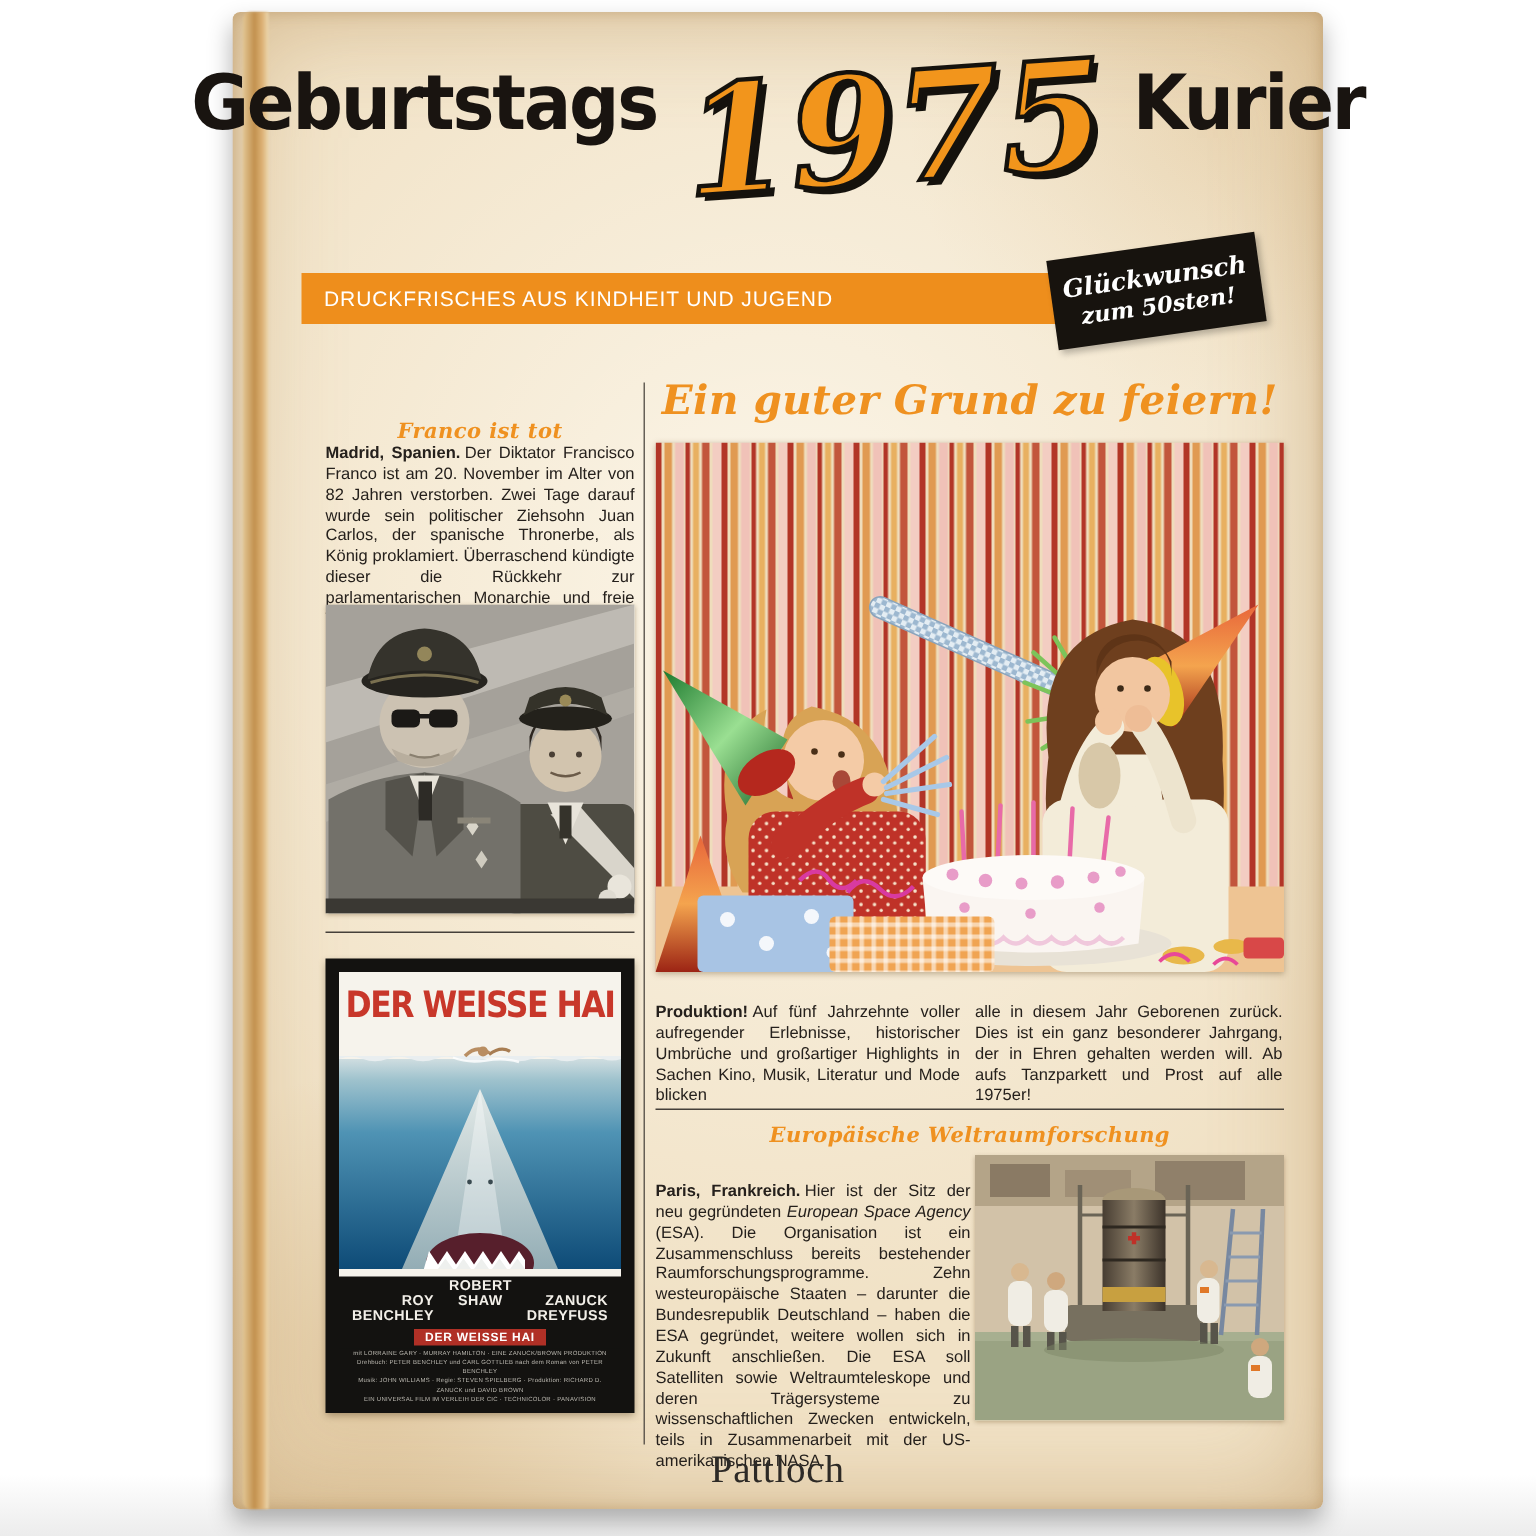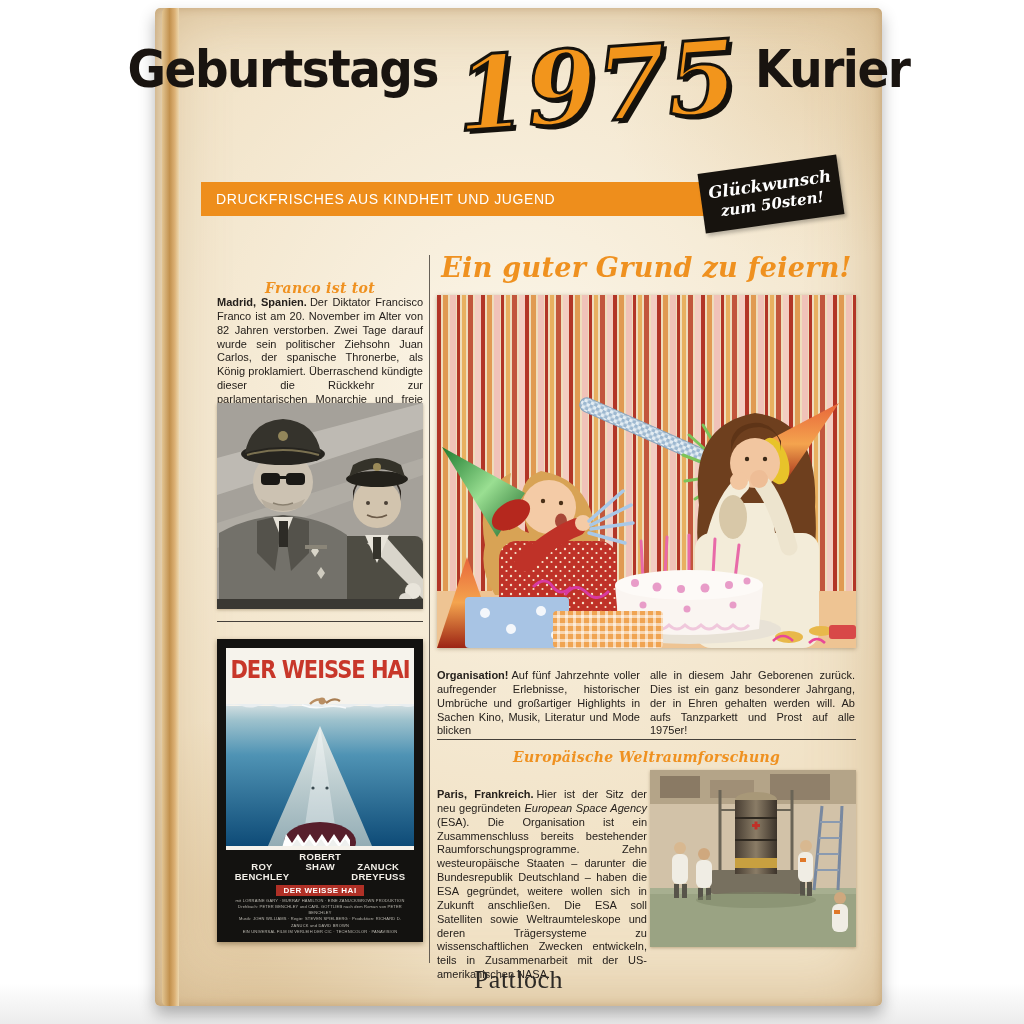--- a/index.html
+++ b/index.html
@@ -59,21 +59,21 @@
   .jaws{position:absolute;left:62px;top:631px;width:206px;height:303px;background:#131210;
     box-sizing:border-box;padding:9px 9px 0 9px;box-shadow:0 2px 5px rgba(60,40,10,.4);}
   .jaws-inner{width:188px;height:246px;background:#f6f3ec;}
   .jaws-title{height:44px;display:flex;align-items:center;justify-content:center;}
   .jaws-title span{font-family:"DejaVu Sans",sans-serif;font-weight:bold;font-size:21px;
     letter-spacing:-1px;color:#c8372a;transform:scaleY(1.15);}
   .jaws-bottom{height:48px;background:#131210;}
   .jaws-names{display:flex;justify-content:center;gap:10px;padding-top:2px;}
   .jaws-names .col{display:flex;flex-direction:column;align-items:center;color:#f2efe8;
     font-weight:bold;font-size:9.5px;line-height:1.1;letter-spacing:.3px;}
-  .jaws-names .side{margin-top:10px;}
+  .jaws-names .side{margin-top:10px;align-items:flex-end;}
   .jaws-ribbon{margin:2px auto 2px auto;width:fit-content;background:#b03026;color:#fff;
     font-weight:bold;font-size:8px;letter-spacing:.5px;padding:1px 7px;}
   .jaws-credits{color:#bdbab2;font-size:4px;line-height:1.55;text-align:center;letter-spacing:.2px;
     padding:0 4px;}
 
   
   .feiern-h{position:absolute;left:282px;top:244px;width:419px;font-size:27px;}
   .party-photo{position:absolute;left:282px;top:287px;width:419px;height:353px;
     box-shadow:0 1px 4px rgba(90,60,20,.35);}
   .grat-c1{position:absolute;left:282px;top:650px;width:203px;}
@@ -346,21 +346,21 @@
           <ellipse cx="352" cy="342" rx="14" ry="6"></ellipse>
           <ellipse cx="384" cy="336" rx="12" ry="5"></ellipse>
         </g>
       <rect x="392" y="330" width="27" height="14" rx="3" fill="#d84848"></rect>
       <g stroke="#e84898" stroke-width="2.5" fill="none">
           <path d="M336,346 q10,-10 20,0"></path>
           <path d="M372,348 q8,-8 16,0"></path>
         </g>
     </svg>
 
-    <p class="body-text grat-c1"><b class="lead">Organisation!</b><span>Auf fünf Jahrzehnte voller aufregender Erlebnisse, historischer Umbrüche und großartiger Highlights in Sachen Kino, Musik, Literatur und Mode blicken</span></p>
+    <p class="body-text grat-c1"><b class="lead">Produktion!</b><span>Auf fünf Jahrzehnte voller aufregender Erlebnisse, historischer Umbrüche und großartiger Highlights in Sachen Kino, Musik, Literatur und Mode blicken</span></p>
     <p class="body-text grat-c2"><span>alle in diesem Jahr Geborenen zurück. Dies ist ein ganz besonderer Jahrgang, der in Ehren gehalten werden will. Ab aufs Tanzparkett und Prost auf alle 1975er!</span></p>
 
     <div class="hr hr-right"></div>
 
     <div class="script-h esa-h">Europäische Weltraumforschung</div>
     <p class="body-text esa-p"><b class="lead">Paris, Frankreich.</b><span>Hier ist der Sitz der neu gegründeten </span><span class="ital">European Space Agency</span><span> (ESA). Die Organisation ist ein Zusammenschluss bereits bestehender Raumforschungsprogramme. Zehn westeuropäische Staaten – darunter die Bundesrepublik Deutschland – haben die ESA gegründet, weitere wollen sich in Zukunft anschließen. Die ESA soll Satelliten sowie Weltraumteleskope und deren Trägersysteme zu wissenschaftlichen Zwecken entwickeln, teils in Zusammenarbeit mit der US-amerikanischen NASA.</span></p>
 
     <svg class="esa-photo" viewBox="0 0 206 177" preserveAspectRatio="none">
       <defs>
         <linearGradient id="sat" x1="0" y1="0" x2="1" y2="0">

